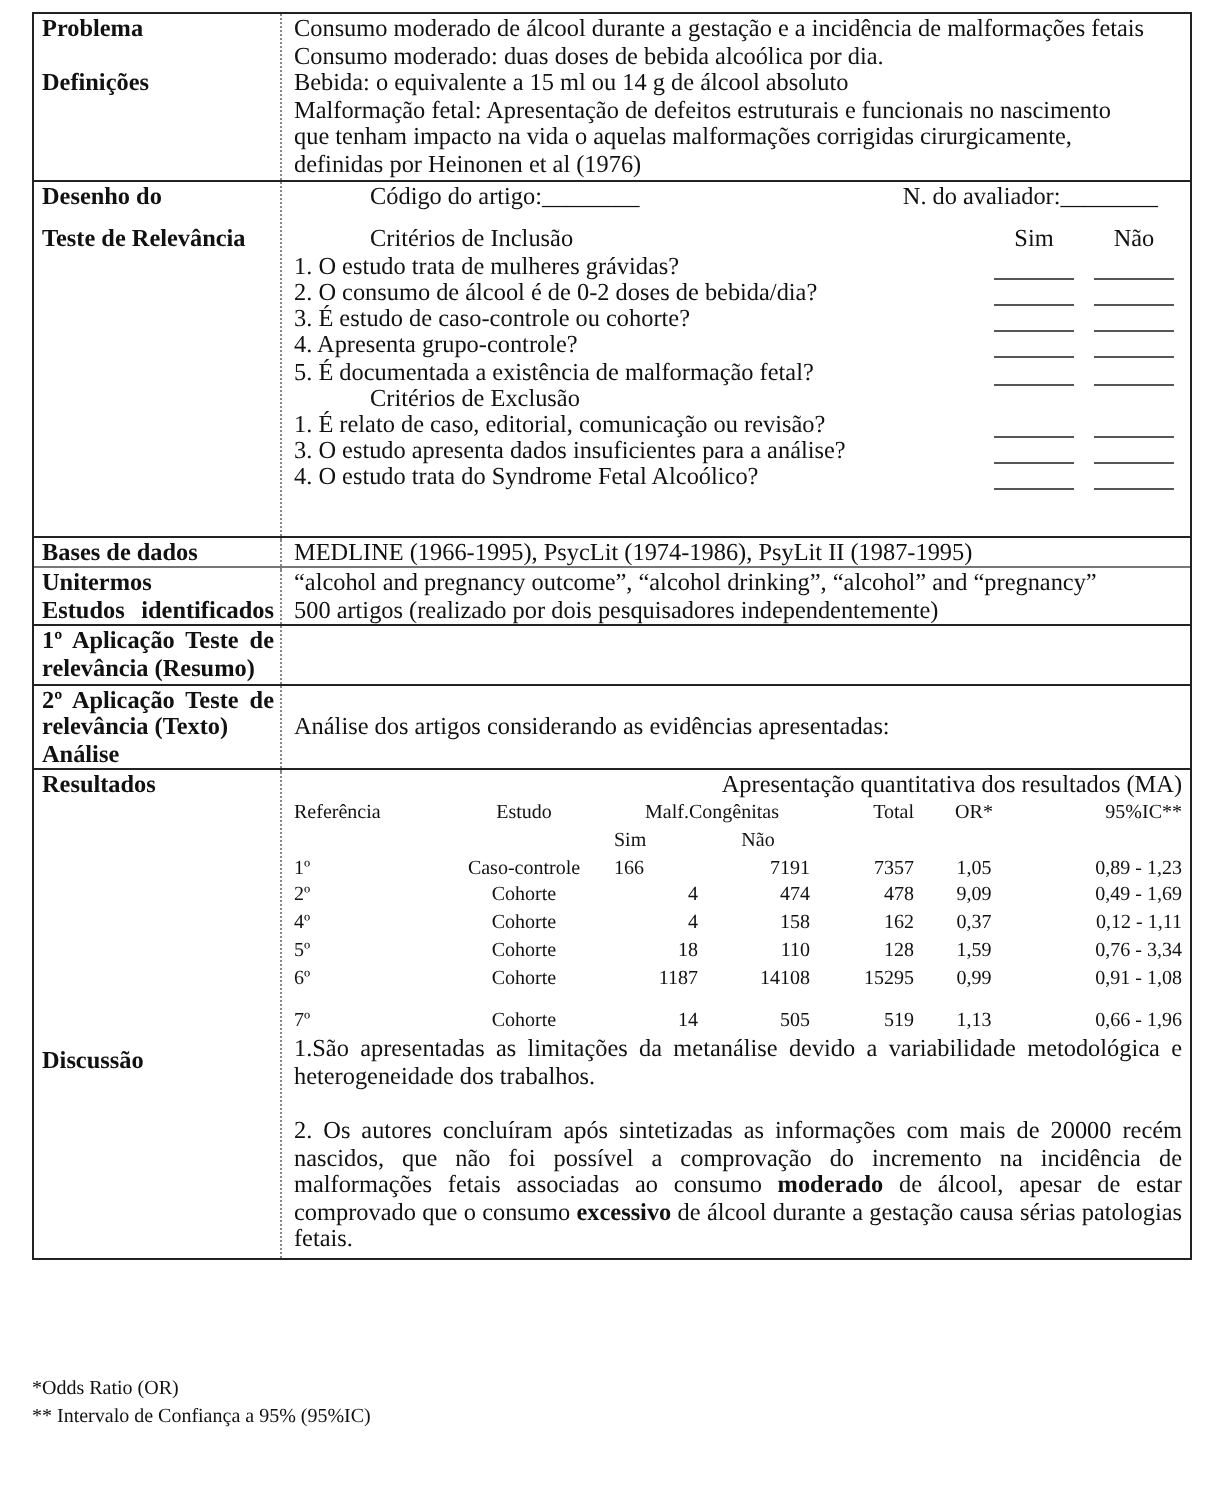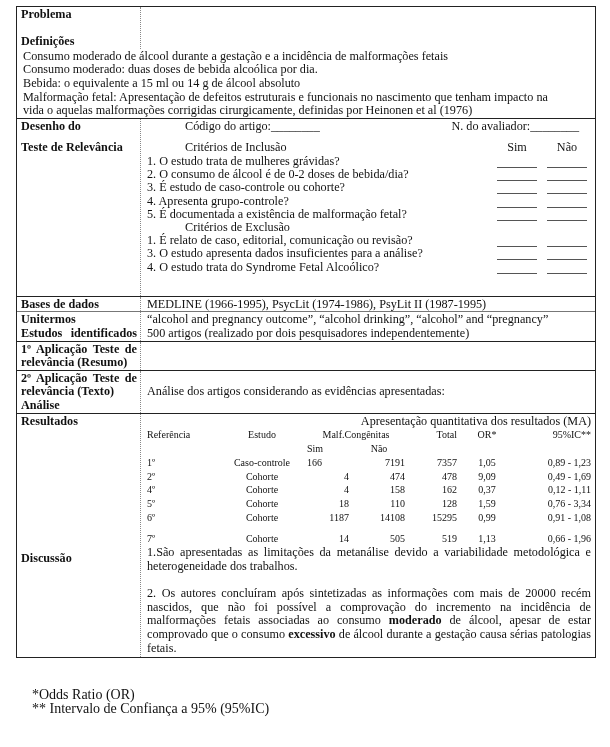--- a/index.html
+++ b/index.html
@@ -1,19 +1,19 @@
 <!DOCTYPE html>
 <html><head>
 <meta charset="utf-8">
 <style>
   html, body { margin: 0; padding: 0; background: #ffffff; }
   body { width: 610px; height: 747px; position: relative; font-family: "Liberation Serif", serif; color: #111; font-size: 12.2px; line-height: 13.6px; }
   .tbl { position: absolute; left: 16px; top: 6px; width: 578px; border: 1.3px solid #222; border-collapse: collapse; }
   .row { display: flex; border-top: 1.3px solid #222; }
-  .row:first-child { border-top: none; flex-direction: column; }
+  .row:first-child { border-top: none; }
   .row.thin { border-top: 1px solid #777; }
   .lab { width: 124px; flex: none; padding: 1px 3px 0 4px; font-weight: bold; border-right: 1px dotted #888; box-sizing: border-box; }
   .val { flex: 1; padding: 1px 4px 0 6px; box-sizing: border-box; }
   .lab .sp { display: block; }
   .just { text-align: justify; text-align-last: left; }
   .lbl-j { text-align: justify; text-align-last: justify; }
   .crit { position: relative; }
   .crit-line { display: flex; height: 13.2px; }
   .crit-line .q { flex: 1; }
   .crit-line .b { width: 40px; margin-left: 12px; border-bottom: 1px solid #555; height: 12px; }
@@ -21,21 +21,21 @@
   .hdr2 { display: flex; }
   .res-table { width: 100%; border-collapse: collapse; font-size: 10px; }
   .res-table td { padding: 0; height: 13.8px; }
   .c1 { width: 70px; text-align: left; }
   .c2 { width: 90px; text-align: center; }
   .c3 { width: 42px; text-align: right; padding-right: 4px !important; }
   .c4 { width: 52px; text-align: right; }
   .c5 { width: 52px; text-align: right; }
   .c6 { width: 60px; text-align: center; }
   .c7 { text-align: right; }
-  .foot { position: absolute; left: 16px; top: 688px; font-size: 14px; line-height: 14px; margin-left: 16px; }
+  .foot { position: absolute; left: 16px; top: 688px; font-size: 10px; line-height: 14px; }
 </style>
 </head>
 <body>
 
 <div class="tbl">
 
   <div class="row">
     <div class="lab">
       <span class="sp">Problema</span>
       <span class="sp" style="margin-top:13.6px">Definições</span>

